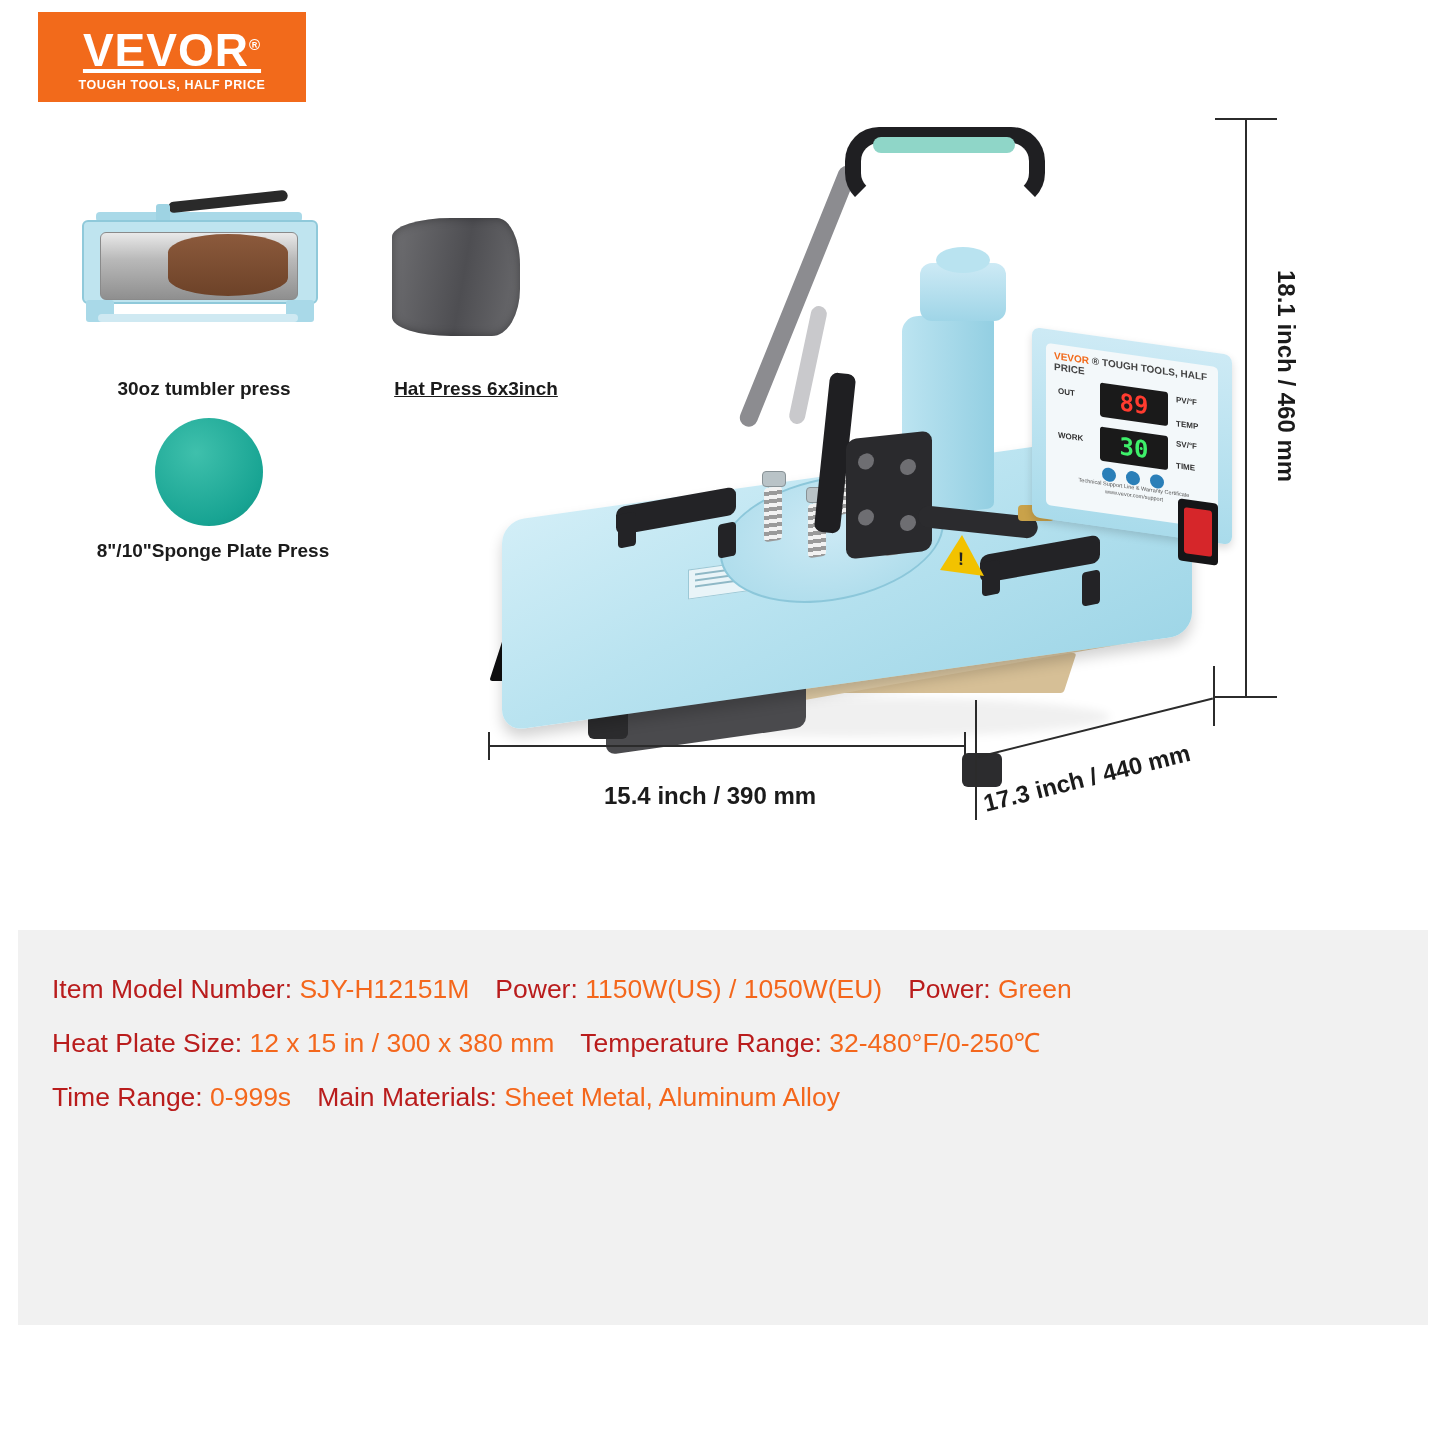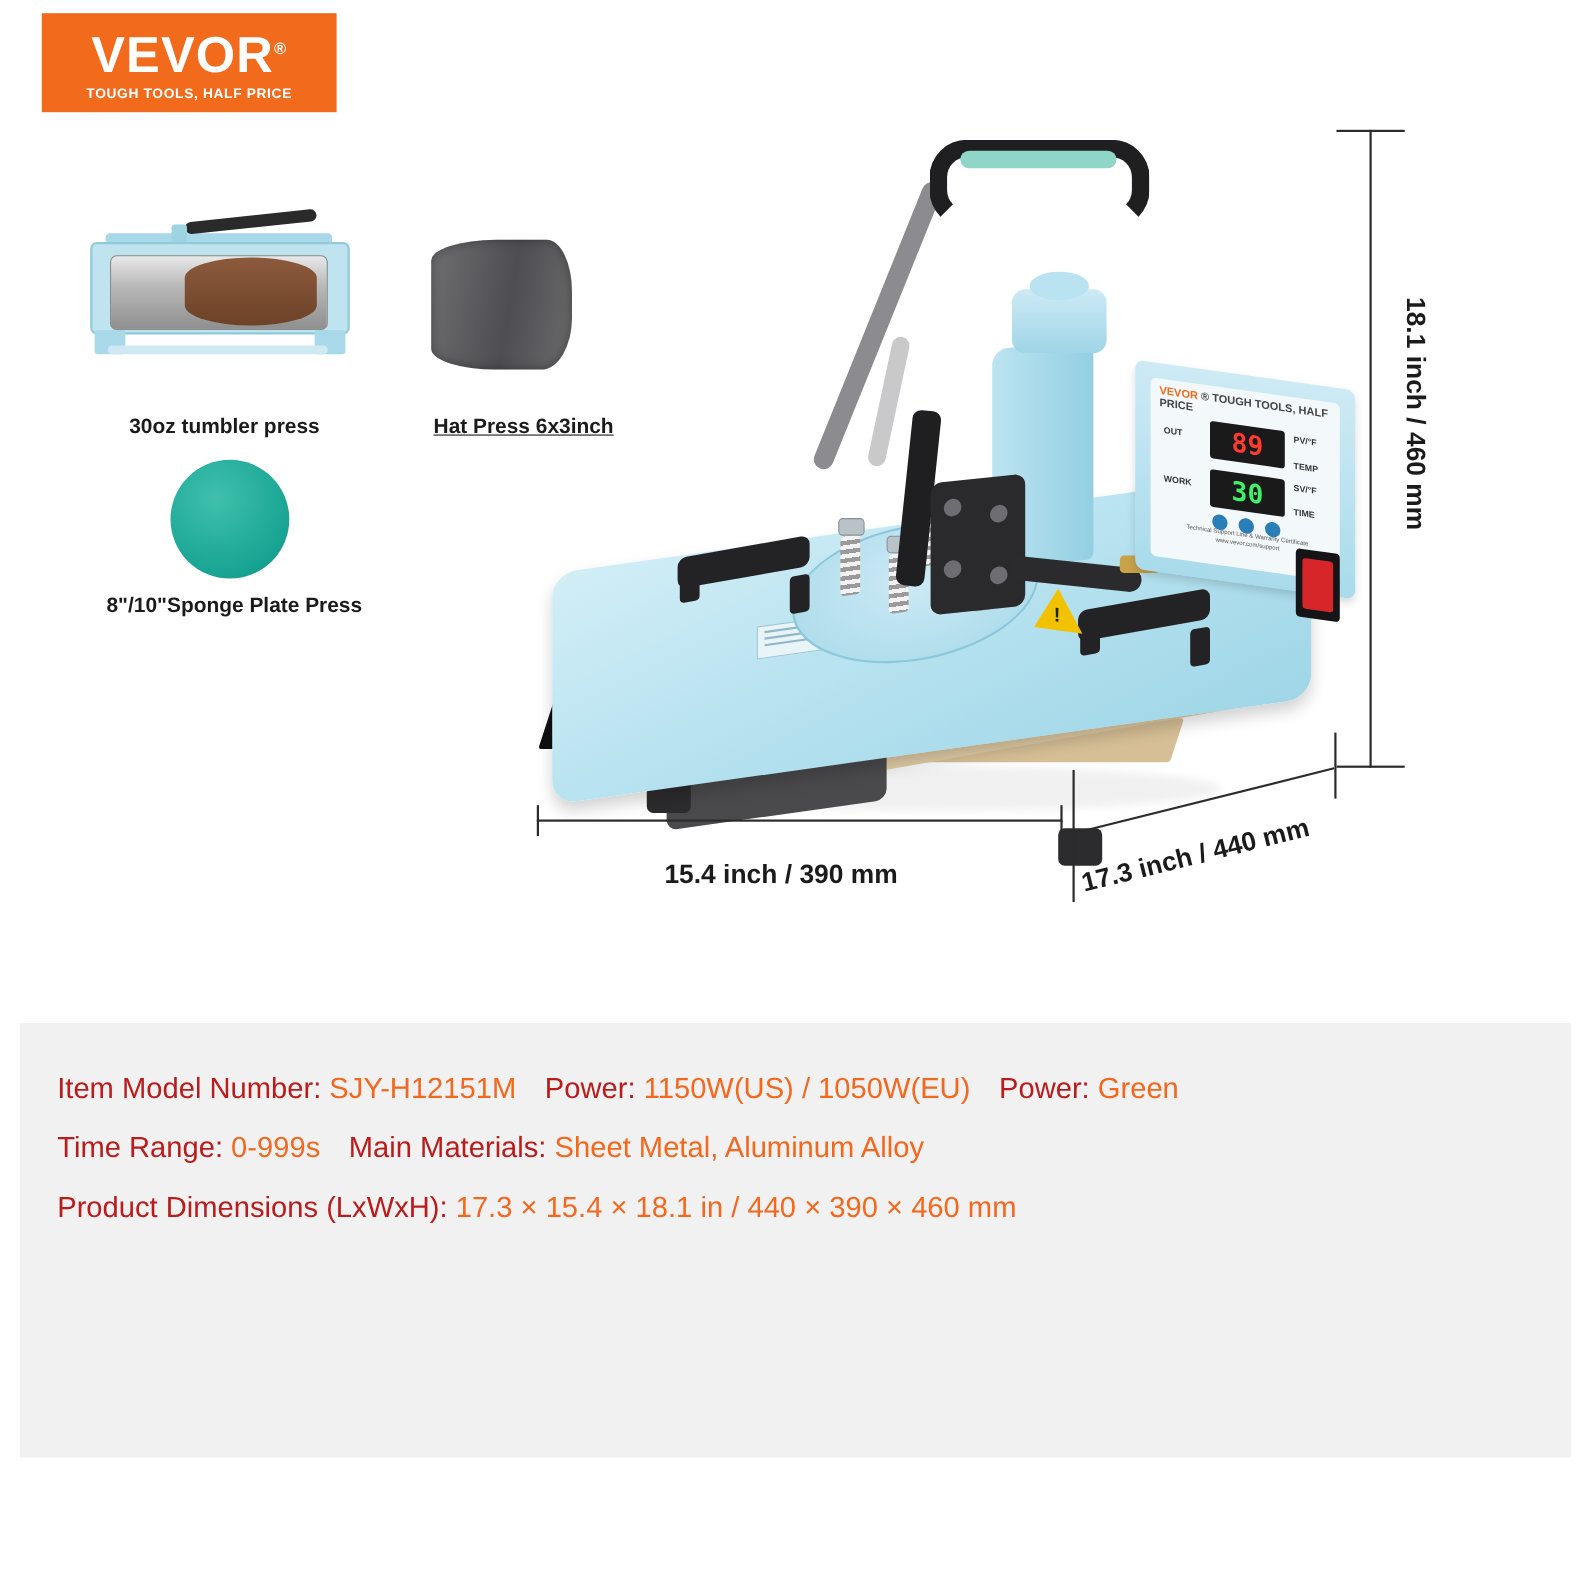--- a/index.html
+++ b/index.html
@@ -11,21 +11,21 @@
     overflow:hidden;
   }
 
   
   .logo{
     position:absolute;left:38px;top:12px;width:268px;height:90px;
     background:#f26a1b;
     display:flex;flex-direction:column;align-items:center;justify-content:center;
   }
   .logo-word{
-    color:#ffffff;font-weight:bold;font-size:46px;letter-spacing:1px;line-height:46px;
+    color:#ffffff;font-weight:bold;font-size:46px;letter-spacing:1px;line-height:46px;text-decoration:underline;
   }
   .logo-word sup{font-size:15px;vertical-align:super;font-weight:bold;}
   .logo-tag{
     color:#ffffff;font-size:12.5px;letter-spacing:.6px;margin-top:5px;font-weight:bold;
   }
 
   
   .acc{position:absolute;}
   .acc-label{
     text-align:center;font-size:19px;font-weight:bold;color:#1b1b1b;
@@ -405,23 +405,23 @@
 <div class="dim-line" style="left:1213px;top:666px;width:2px;height:60px;"></div>
 <div class="dim-line" style="left:978px;top:756px;width:242px;height:2px;transform:rotate(-14deg);transform-origin:left center;"></div>
 <div class="dim-text" style="left:984px;top:790px;transform:rotate(-14deg);transform-origin:left center;">17.3 inch / 440 mm</div>
 
 <div class="specs">
 
   <div class="spec-row">
     <span class="k">Item Model Number: </span><span class="v">SJY-H12151M</span><span class="gap"></span><span class="k">Power: </span><span class="v">1150W(US) / 1050W(EU)</span><span class="gap"></span><span class="k">Power: </span><span class="v">Green</span>
   </div>
 
+  <div class="spec-row">
+    <span class="k">Heat Plate Size: </span><span class="v">12 x 15 in / 300 x 380 mm</span><span class="gap"></span><span class="k">Temperature Range: </span><span class="v">32-480°F/0-250℃</span>
+  </div>
 
   <div class="spec-row">
     <span class="k">Time Range: </span><span class="v">0-999s</span><span class="gap"></span><span class="k">Main Materials: </span><span class="v">Sheet Metal, Aluminum Alloy</span>
   </div>
 
 
-  <div class="spec-row">
-    <span class="k">Product Dimensions (LxWxH): </span><span class="v">17.3 × 15.4 × 18.1 in / 440 × 390 × 460 mm</span>
-  </div>
 
 </div>
 
 </body></html>

